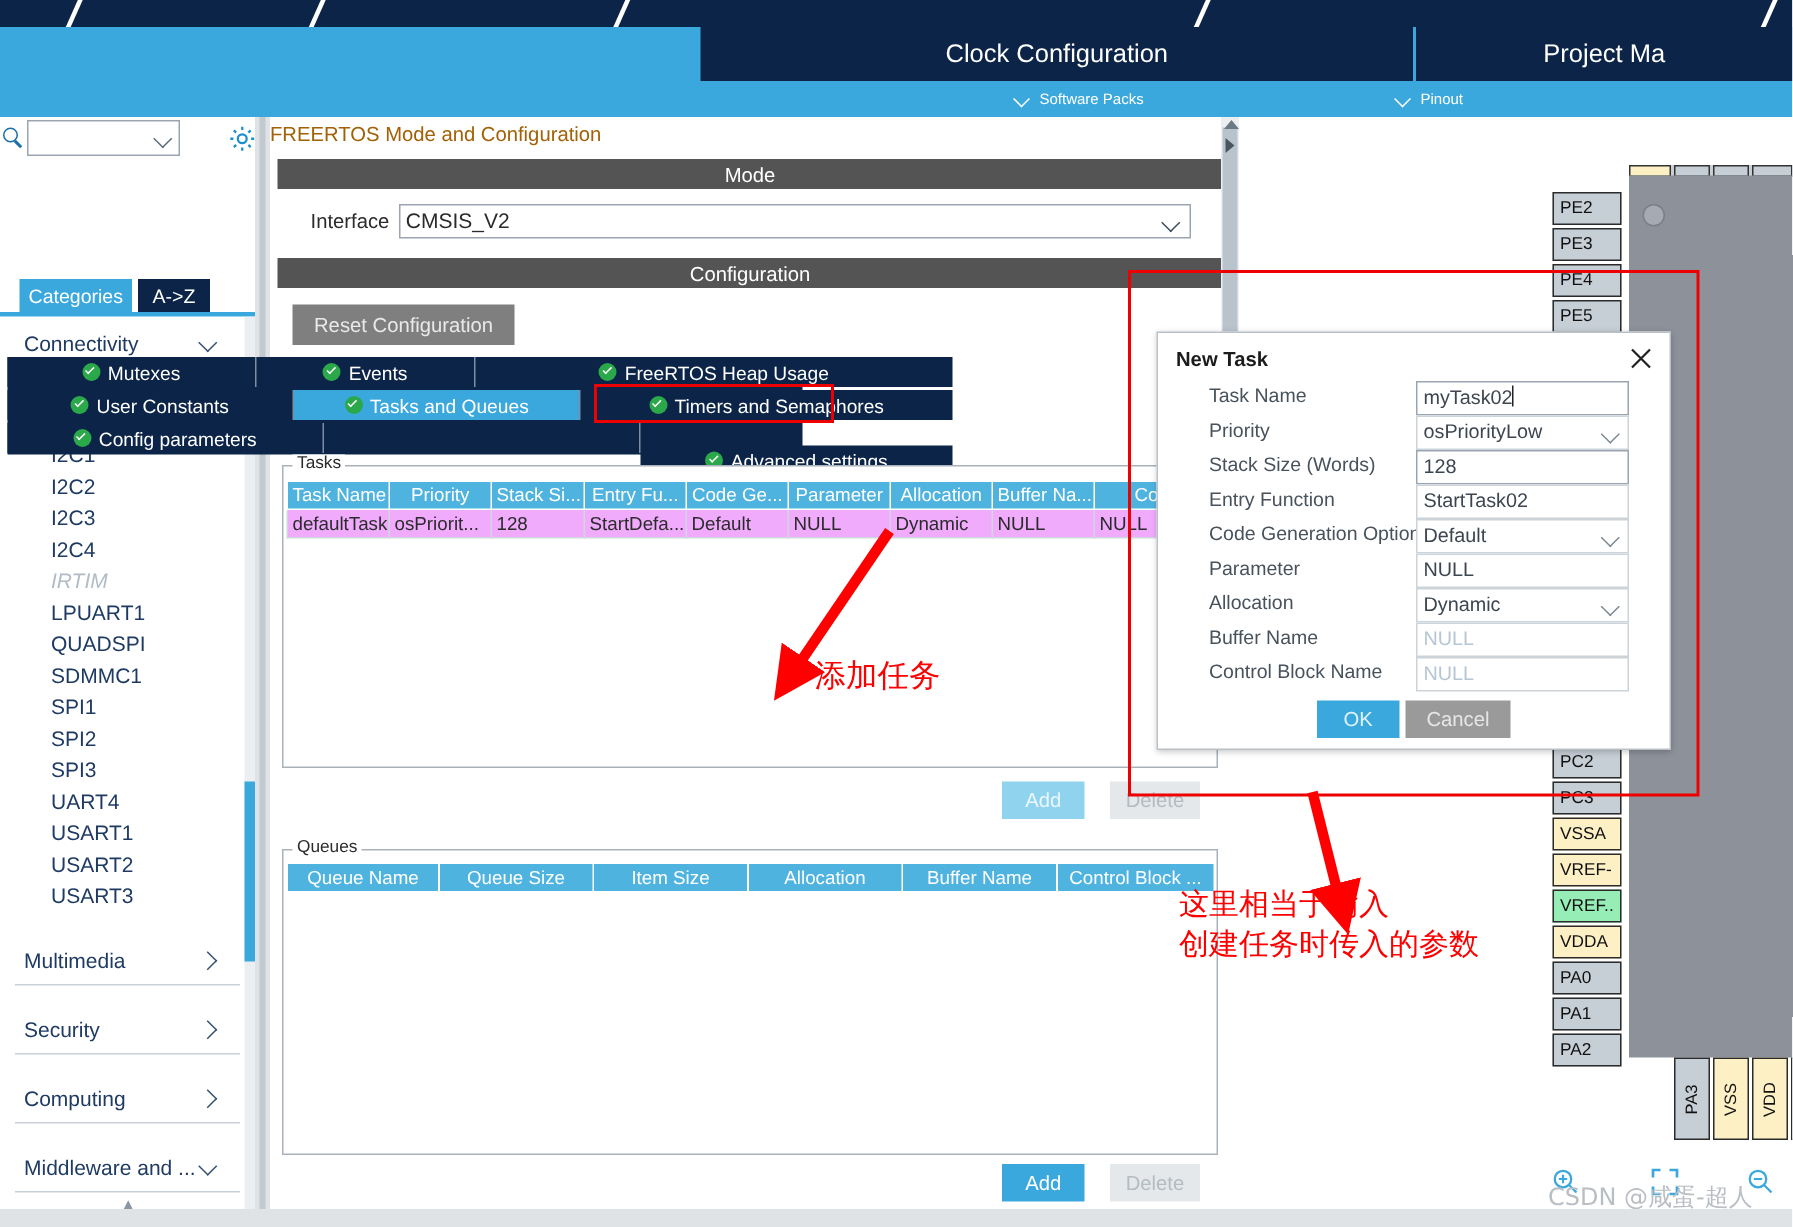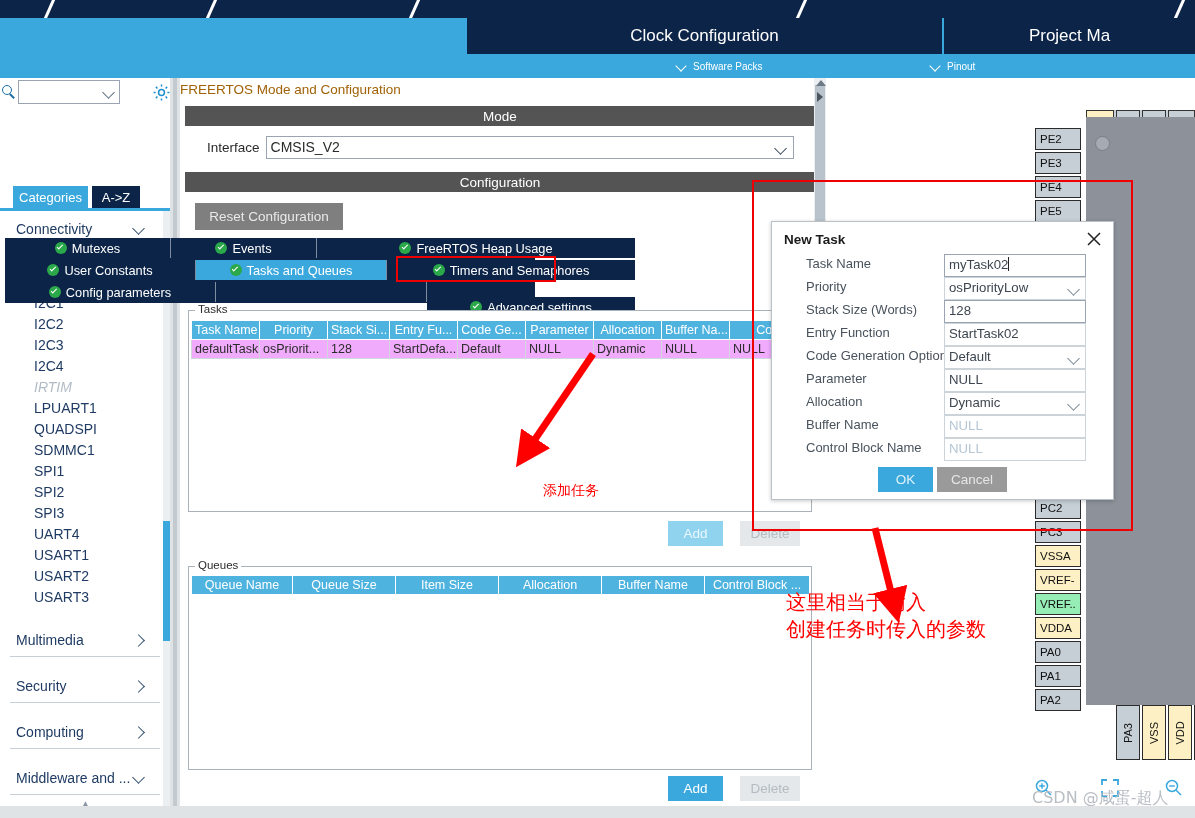--- a/index.html
+++ b/index.html
@@ -188,21 +188,21 @@
      border-right:1.5px solid #7b8893; border-bottom:1.5px solid #7b8893; transform:rotate(45deg); }
   .caret { display:inline-block; width:1px; height:14px; background:#222; vertical-align:-2px; margin-left:0px;}
   .dlg-ok { position:absolute; left:878px; top:467px; width:55px; height:25px; background:#3aa8dd; color:#dff2fb;
             display:flex; align-items:center; justify-content:center; font-size:13.5px;}
   .dlg-cancel { position:absolute; left:937px; top:467px; width:70px; height:25px; background:#9a9a9a; color:#e6e6e6;
             display:flex; align-items:center; justify-content:center; font-size:13.5px;}
 
   
   .redbox { position:absolute; left:752px; top:180px; width:381px; height:351px; border:2.5px solid #ee0000; }
   .redbox-tab { position:absolute; left:396px; top:256px; width:160px; height:26px; border:2.5px solid #ee0000; }
-  .anno { position:absolute; color:#ff0000; font-size:14px; line-height:26px; white-space:pre; font-family:"DejaVu Sans", sans-serif;margin-top:40px;}
+  .anno { position:absolute; color:#ff0000; font-size:21px; line-height:26px; white-space:pre; font-family:"DejaVu Sans", sans-serif;}
   .anno2 { position:absolute; color:#ff0000; font-size:20px; line-height:27px; white-space:pre; font-family:"DejaVu Sans", sans-serif;}
 
   
   .wm { position:absolute; left:1032px; top:788px; font-size:16px; color:#b9bec4; white-space:nowrap; font-family:"DejaVu Sans", sans-serif;}
   .wm-ic { position:absolute; color:#3aa8dd; }
 
   .vscroll { position:absolute; left:815px; top:85px; width:10px; height:245px; background:#b9c3cb; }
   .vscroll-tr { position:absolute; left:814px; top:78px; width:12px; height:250px; background:#eceff1; }
   .bottombar { position:absolute; left:0; top:806px; width:1195px; height:12px; background:#dfe3e6; }
 </style>

